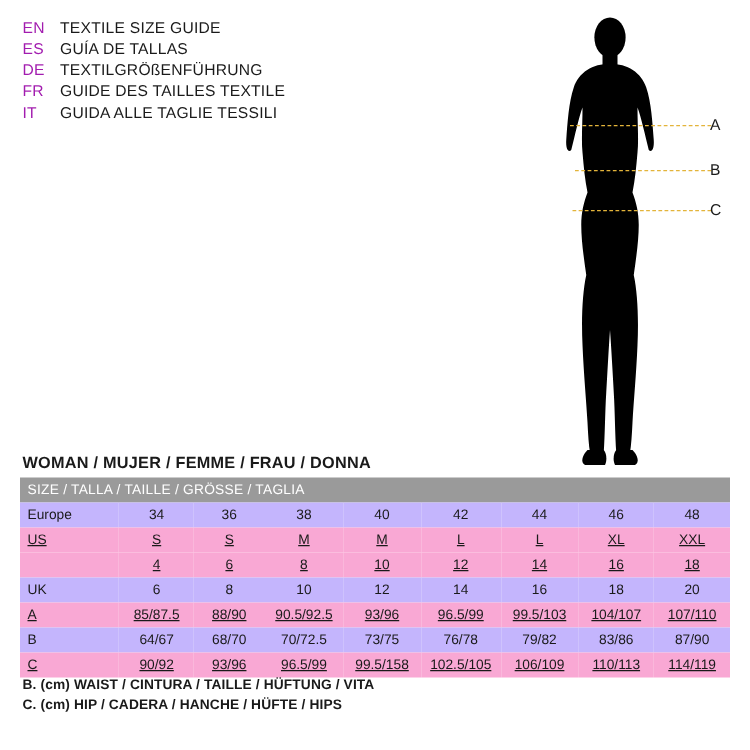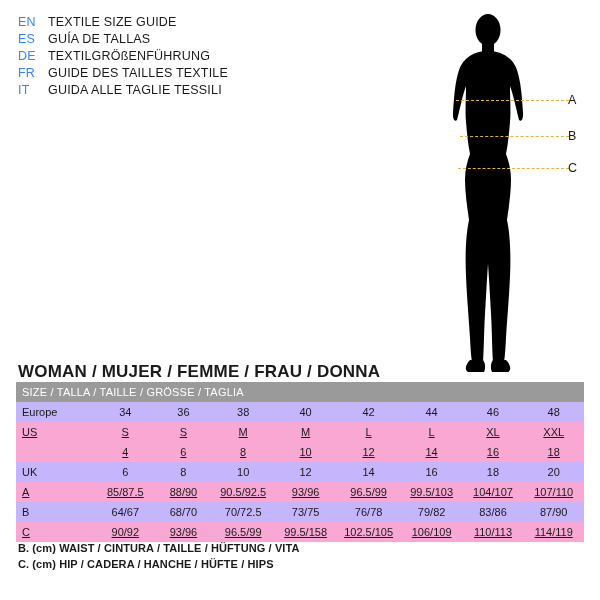--- a/index.html
+++ b/index.html
@@ -30,21 +30,21 @@
   .title-row {
     display: flex;
     align-items: baseline;
     line-height: 17px;
     font-size: 12.5px;
     letter-spacing: 0.2px;
   }
   .title-lang {
     width: 30px;
     flex: 0 0 30px;
-    color: #3b82f6;
+    color: #a21caf;
   }
   .title-text {
     color: #1a1a1a;
     white-space: nowrap;
   }
 
   
   .figure-wrap {
     position: absolute;
     left: 420px;
@@ -65,21 +65,21 @@
     font-size: 12.5px;
     color: #1a1a1a;
     font-family: "Liberation Sans", sans-serif;
   }
 
   
   .section-title {
     position: absolute;
     left: 18px;
     top: 362px;
-    font-size: 17px;
+    font-size: 13px;
     font-weight: bold;
     letter-spacing: 0.2px;
     color: #1a1a1a;
   }
   table.size-table {
     position: absolute;
     left: 16px;
     top: 382px;
     width: 568px;
     border-collapse: collapse;

